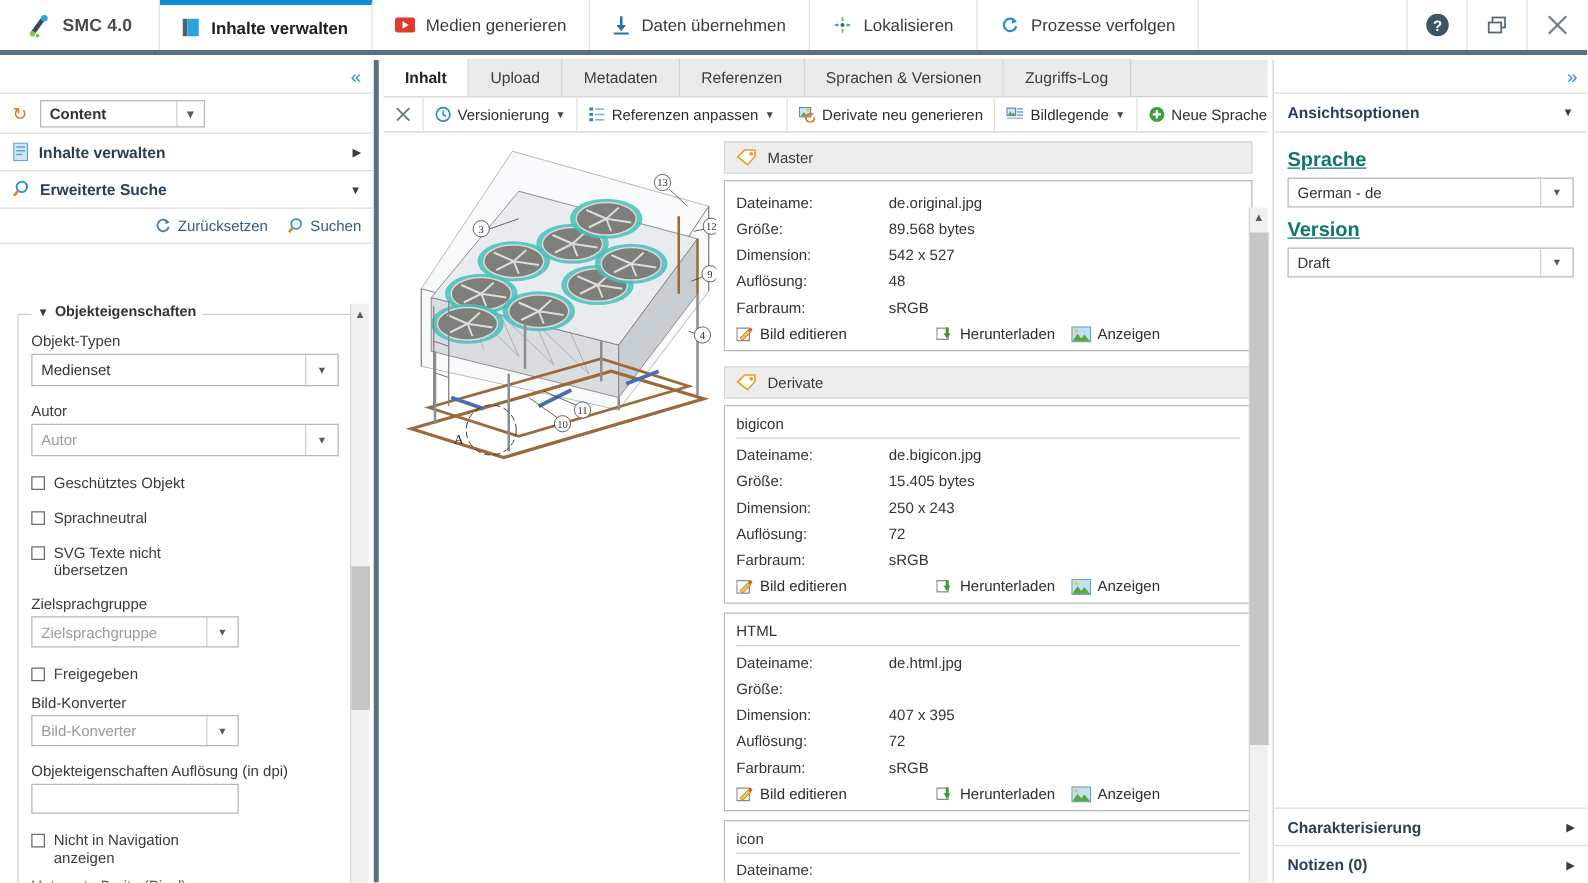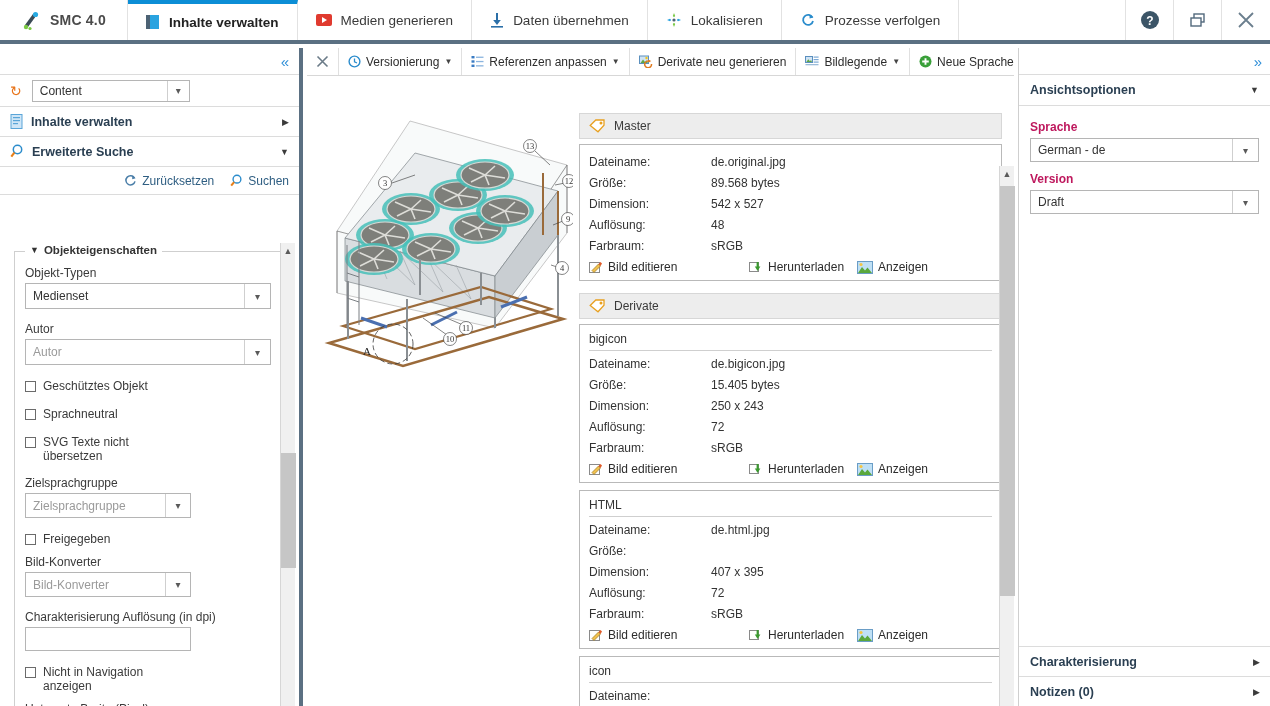--- a/index.html
+++ b/index.html
@@ -172,21 +172,21 @@
     height:27px; border-bottom:1px solid #dcdcdc; display:flex; align-items:center;
     justify-content:flex-end; padding-right:8px; color:#2f8fd8; font-size:15px; cursor:pointer;
   }
   .rp-section {
     height:31px; border-bottom:1px solid #dcdcdc; display:flex; align-items:center;
     padding:0 11px; cursor:pointer;
   }
   .rp-section .t { flex:1; font-size:12.5px; font-weight:bold; color:#2a3f52; }
   .rp-section .chev { font-size:9px; color:#3b3b3b; }
   .rp-content { padding:9px 11px 0 11px; }
-  .rp-lbl { font-size:12px; font-weight:bold; color:#be185d; margin:5px 0 4px 0; }
+  .rp-lbl { font-size:16px; font-weight:bold; color:#0f766e; margin:5px 0 4px 0;text-decoration:underline; }
   .rp-combo { height:24px; }
   .rp-bottom { position:absolute; left:0; bottom:0; width:252px; }
   .rp-bottom .rp-section { border-top:1px solid #dcdcdc; border-bottom:none; height:30px; }
   .rp-bottom .rp-section:last-child { border-top:1px solid #dcdcdc; }
   .svgico { display:block; }
 </style>
 </head>
 <body>
 
 <div id="app">
@@ -279,21 +279,21 @@
     </div>
   </div>
 
   <div class="sidebar">
     <div class="sb-collapse">
       <span>«</span>
     </div>
 
     <div class="sb-selrow">
       <span class="refresh-ico">↻</span>
-      <div class="combo" style="width:158px;">
+      <div class="combo" style="width:132px;font-weight:bold;">
         <div class="val">Content</div>
         <div class="arrow">▾</div>
       </div>
     </div>
 
     <div class="sb-section">
       <span>
         <svg class="svgico" width="13" height="15" viewBox="0 0 13 15">
           <rect x="1" y="0.5" width="11" height="14" fill="#cfe6f7" stroke="#5aa5d8"></rect>
           <rect x="3" y="3" width="7" height="1.2" fill="#5aa5d8"></rect>
@@ -381,21 +381,21 @@
           <span class="cb"></span>
           <span>Freigegeben</span>
         </div>
 
         <div class="fld-label" style="margin-top:9px;">Bild-Konverter</div>
         <div class="combo" style="width:166px;height:25px;">
           <div class="val ph">Bild-Konverter</div>
           <div class="arrow" style="width:25px;">▾</div>
         </div>
 
-        <div class="fld-label sp">Charakterisierung Auflösung (in dpi)</div>
+        <div class="fld-label sp">Objekteigenschaften Auflösung (in dpi)</div>
         <div class="txtinput" style="width:166px;"></div>
 
         <div class="cb-row" style="width:145px;">
           <span class="cb"></span>
           <span>Nicht in Navigation anzeigen</span>
         </div>
 
         <div class="fld-label" style="margin-top:9px;">Untersatz-Breite (Pixel)</div>
 
       </div>
@@ -403,20 +403,41 @@
 
     <div class="sb-scroll">
       <div class="up">▲</div>
       <div class="thumb"></div>
 
     </div>
   </div>
 
   <div class="center">
 
+    <div class="ctabs">
+      <div class="ctab active">
+          <span>Inhalt</span>
+        </div>
+      <div class="ctab">
+          <span>Upload</span>
+        </div>
+      <div class="ctab">
+          <span>Metadaten</span>
+        </div>
+      <div class="ctab">
+          <span>Referenzen</span>
+        </div>
+      <div class="ctab">
+          <span>Sprachen &amp; Versionen</span>
+        </div>
+      <div class="ctab">
+          <span>Zugriffs-Log</span>
+        </div>
+      <div class="ctabs-fill"></div>
+    </div>
 
     <div class="ctoolbar">
       <div class="tb-item">
         <svg class="svgico" width="13" height="13" viewBox="0 0 13 13">
             <path d="M1.5 1.5 L11.5 11.5 M11.5 1.5 L1.5 11.5" stroke="#6b7b88" stroke-width="1.6"></path>
           </svg>
       </div>
 
       <div class="tb-item">
         <span>

